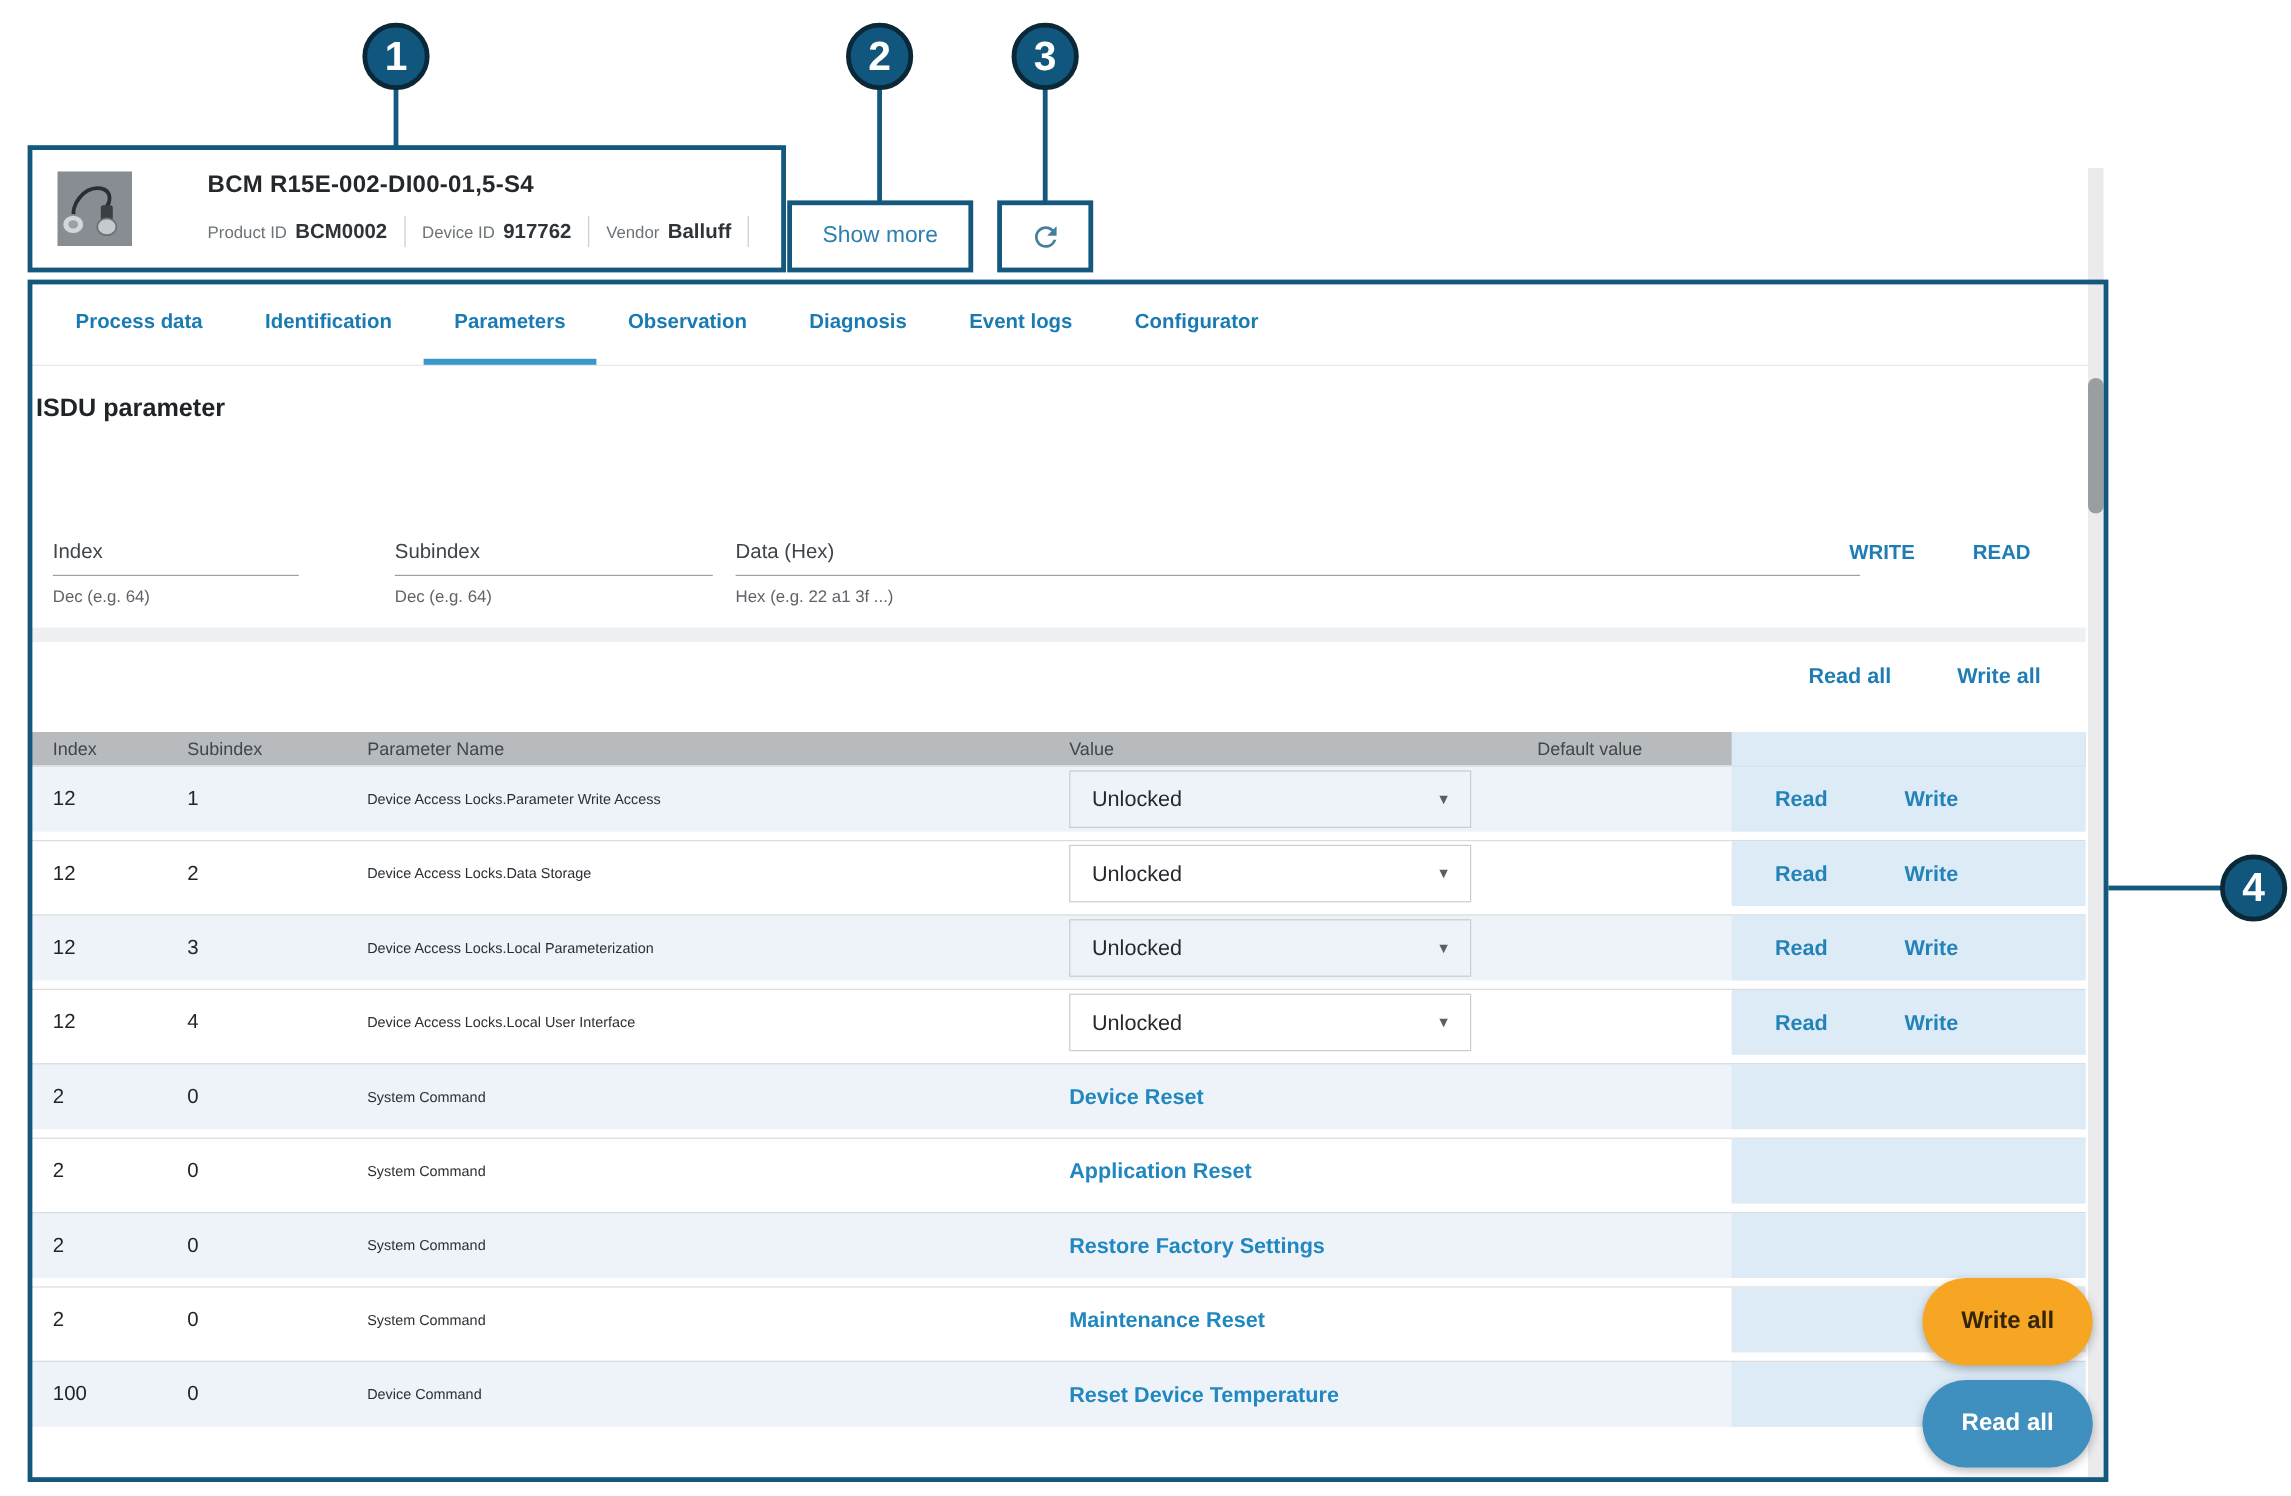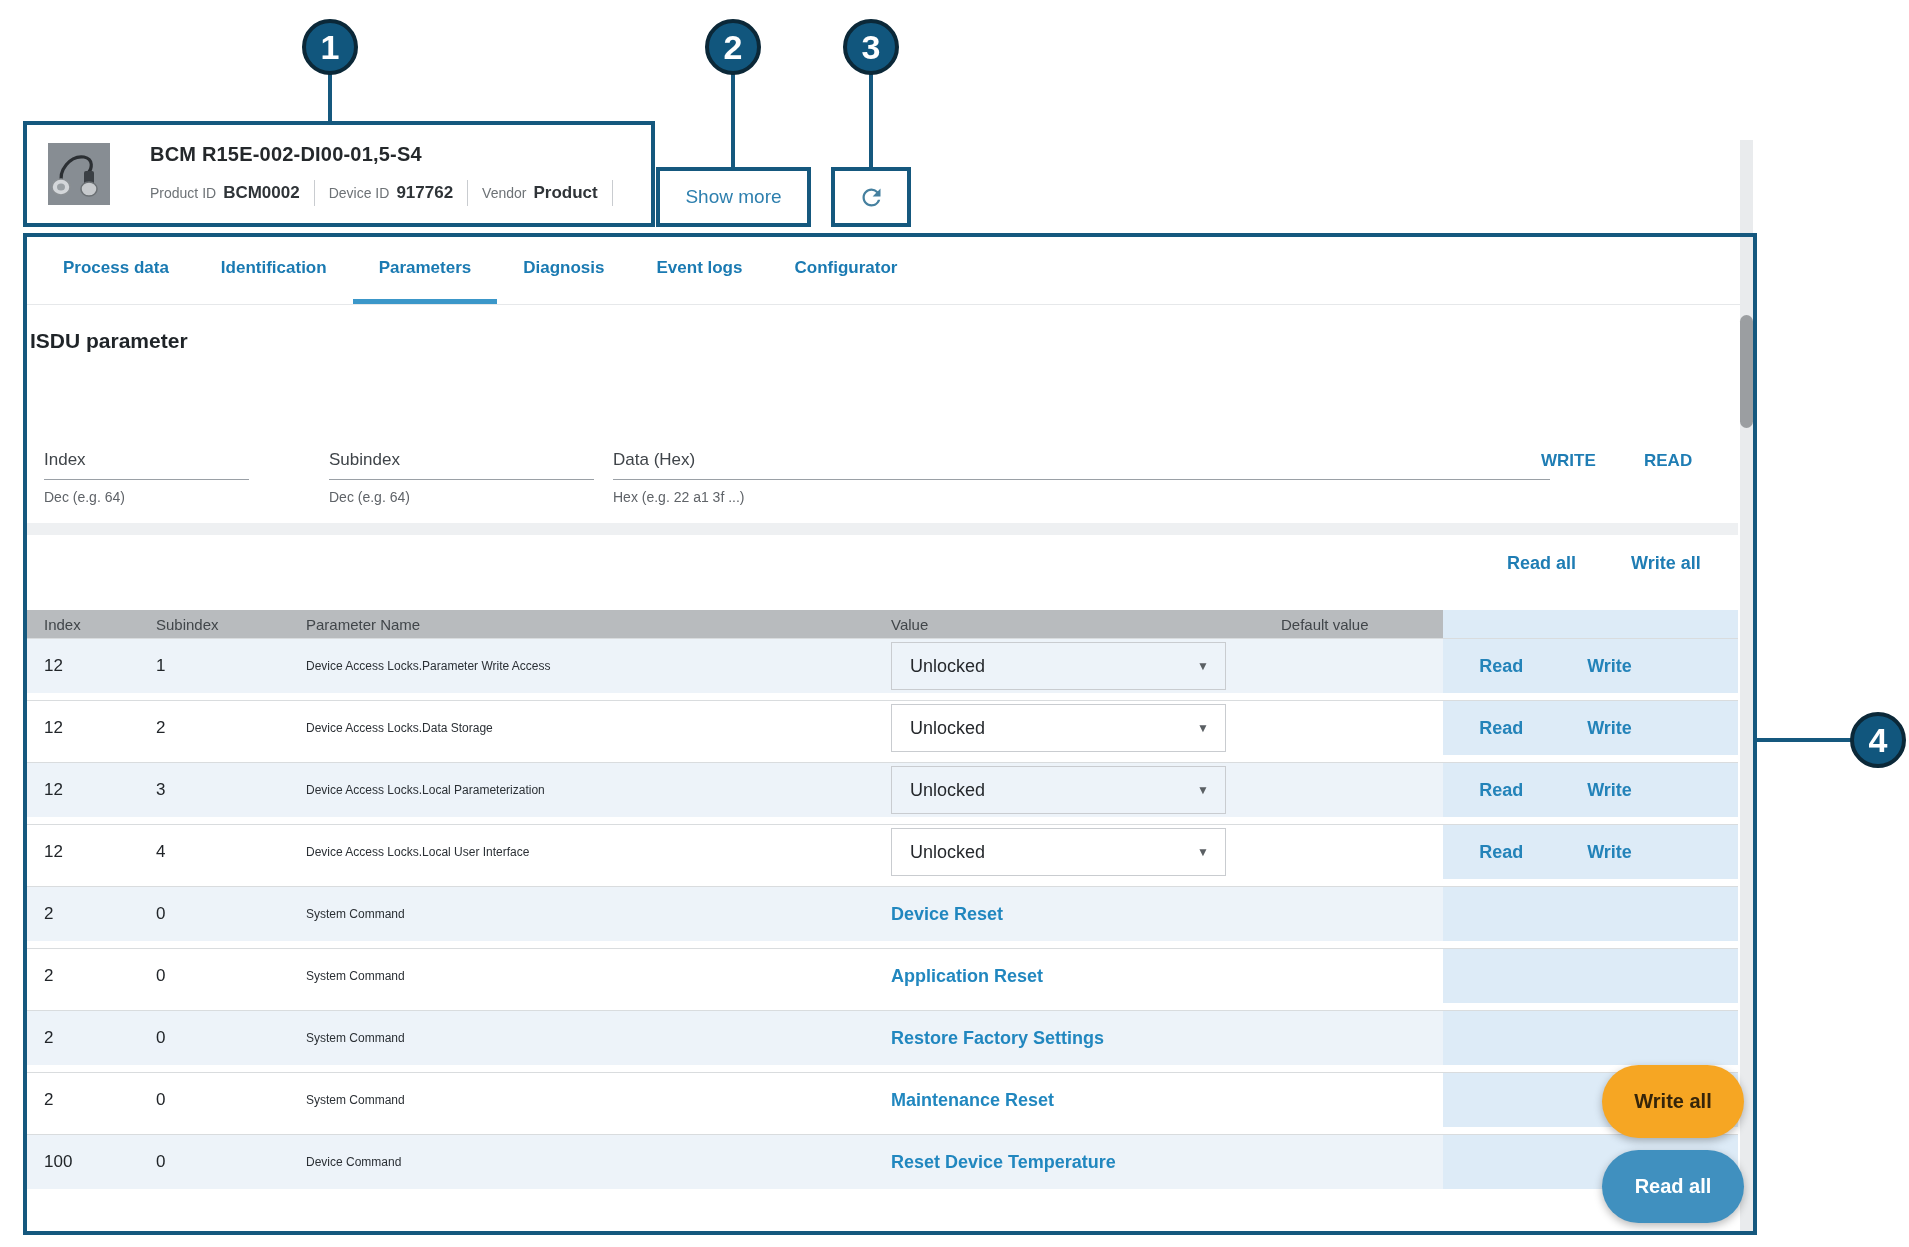--- a/index.html
+++ b/index.html
@@ -11,21 +11,21 @@
   .stem { position:absolute; background:#15587e; z-index:41; }
   .badge { position:absolute; width:56px; height:56px; border-radius:50%;
     background:#11567d; border:4px solid #0b2838; color:#ffffff;
     font-size:34px; font-weight:bold; display:flex; align-items:center; justify-content:center;
     z-index:42; }
 
   
   .device-card { position:absolute; left:23px; top:121px; width:632px; height:106px;
     display:flex; align-items:center; padding:0 0 0 25px; background:#fff; z-index:10; }
   .device-thumb { width:62px; height:62px; background:#878d93; flex:0 0 62px; }
-  .device-info { margin-left:40px; }
+  .device-info { margin-left:63px; }
   .device-title { font-size:20px; font-weight:bold; color:#24282b; letter-spacing:.2px; }
   .device-meta { display:flex; align-items:center; margin-top:14px; }
   .meta-label { font-size:14px; color:#6d7276; margin-right:7px; }
   .meta-value { font-size:17px; font-weight:bold; color:#2f3438; }
   .meta-div { width:1px; height:26px; background:#c9ccd0; margin:0 14px; }
 
   .show-more-btn { position:absolute; left:660px; top:167px; width:147px; height:60px;
     display:flex; align-items:center; justify-content:center; background:#fff;
     color:#2d7fae; font-size:19px; font-weight:normal; cursor:pointer; z-index:10; }
   .refresh-btn { position:absolute; left:835px; top:167px; width:72px; height:60px;
@@ -119,39 +119,40 @@
   <div class="device-info">
     <div class="device-title">BCM R15E-002-DI00-01,5-S4</div>
     <div class="device-meta">
       <span class="meta-label">Product ID</span>
       <span class="meta-value">BCM0002</span>
       <span class="meta-div"></span>
       <span class="meta-label">Device ID</span>
       <span class="meta-value">917762</span>
       <span class="meta-div"></span>
       <span class="meta-label">Vendor</span>
-      <span class="meta-value">Product</span>
+      <span class="meta-value">Balluff</span>
       <span class="meta-div"></span>
     </div>
   </div>
 </div>
 
 <div class="show-more-btn">Show more</div>
 
 <div class="refresh-btn">
   <svg width="27" height="27" viewBox="0 0 24 24">
     <path fill="#45809f" d="M17.65 6.35A7.96 7.96 0 0 0 12 4c-4.42 0-7.99 3.58-8 8s3.57 8 8 8c3.73 0 6.84-2.55 7.73-6h-2.08a5.99 5.99 0 0 1-5.65 4c-3.31 0-6-2.69-6-6s2.69-6 6-6c1.66 0 3.14.69 4.22 1.78L13 11h7V4l-2.35 2.35z"></path>
   </svg>
 </div>
 
 <div class="panel">
   <div class="tab-bar">
       <div class="tab">Process data</div>
       <div class="tab">Identification</div>
       <div class="tab active">Parameters</div>
+      <div class="tab">Observation</div>
       <div class="tab">Diagnosis</div>
       <div class="tab">Event logs</div>
       <div class="tab">Configurator</div>
     </div>
 
   <div class="isdu-heading">ISDU parameter</div>
 
   <div id="isdu-form">
       <div class="field" style="left: 21px; width: 205px;">
         <div class="field-label">Index</div>

